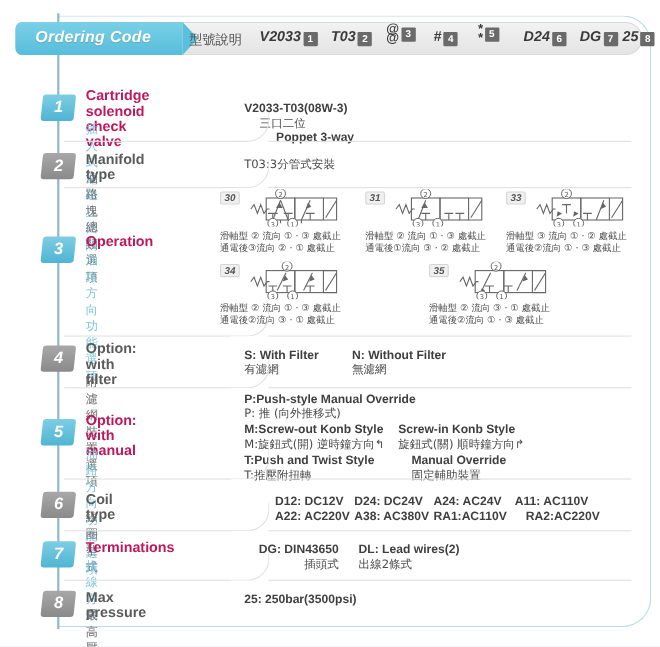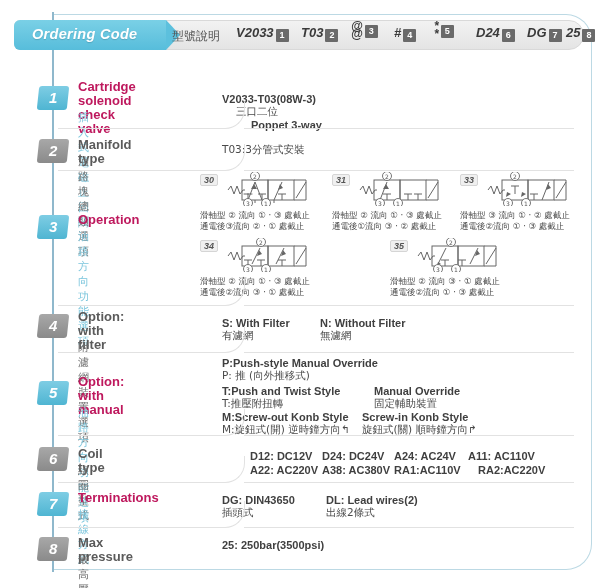--- a/index.html
+++ b/index.html
@@ -413,38 +413,38 @@
 with manual</div>
   <div class="lbl-cn blue" style="left:78px;top:405px;">油路方向功能選項</div>
 
   <div class="content" style="left:222px;top:357px;">
     <div style="display:flex;margin-bottom:2px;">
       <div style="width:152px;">
         <div class="ln en">P:Push-style Manual Override</div>
         <div class="ln cn">P: 推 (向外推移式)</div>
       </div>
     </div>
+    <div style="display:flex;margin-bottom:2px;">
+      <div style="width:140px;">
+        <div class="ln en">M:Screw-out Konb Style</div>
+        <div class="ln cn">M:旋鈕式(開) 逆時鐘方向↰</div>
+      </div>
+      <div>
+        <div class="ln en">Screw-in Konb Style</div>
+        <div class="ln cn">旋鈕式(關) 順時鐘方向↱</div>
+      </div>
+    </div>
     <div style="display:flex;">
       <div style="width:152px;">
         <div class="ln en">T:Push and Twist Style</div>
         <div class="ln cn">T:推壓附扭轉</div>
       </div>
       <div>
         <div class="ln en">Manual Override</div>
         <div class="ln cn">固定輔助裝置</div>
-      </div>
-    </div>
-    <div style="display:flex;margin-bottom:2px;">
-      <div style="width:140px;">
-        <div class="ln en">M:Screw-out Konb Style</div>
-        <div class="ln cn">M:旋鈕式(開) 逆時鐘方向↰</div>
-      </div>
-      <div>
-        <div class="ln en">Screw-in Konb Style</div>
-        <div class="ln cn">旋鈕式(關) 順時鐘方向↱</div>
       </div>
     </div>
   </div>
   <div class="sep" style="left:58px;top:435px;width:152px;"></div>
   <div class="sep-curve" style="left:210px;top:409px;"></div>
   <div class="sep" style="left:244px;top:435px;width:330px;"></div>
 </div>
 
 <div class="row">
   <div class="badge gray" style="left:38px;top:447px;"><span>6</span></div>
@@ -468,21 +468,21 @@
   <div class="sep-curve" style="left:210px;top:456px;"></div>
   <div class="sep" style="left:244px;top:482px;width:330px;"></div>
 </div>
 
 <div class="row">
   <div class="badge blue" style="left:38px;top:492px;"><span>7</span></div>
   <div class="lbl-en blue" style="left:78px;top:491px;">Terminations</div>
   <div class="lbl-cn blue" style="left:78px;top:507px;">接線方式</div>
   <div class="content" style="left:222px;top:494px;">
     <div class="two-col">
-      <div class="c" style="width:86px;">
+      <div class="c" style="width:86px;text-align:right;">
         <div class="ln en">DG: DIN43650</div>
         <div class="ln cn">插頭式</div>
       </div>
       <div class="c">
         <div class="ln en">DL: Lead wires(2)</div>
         <div class="ln cn">出線2條式</div>
       </div>
     </div>
   </div>
   <div class="sep" style="left:58px;top:527px;width:152px;"></div>

